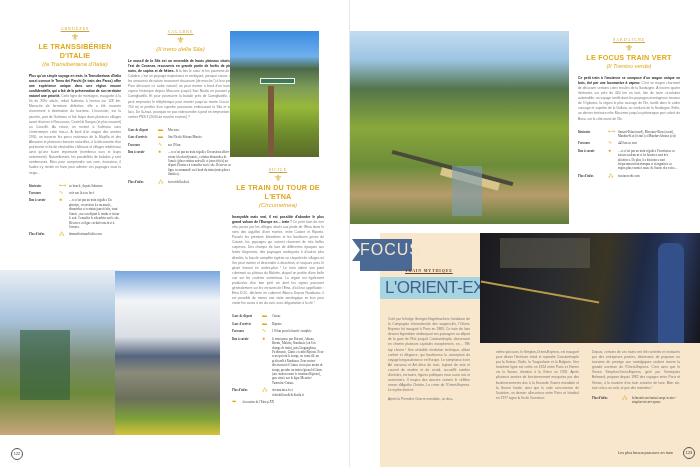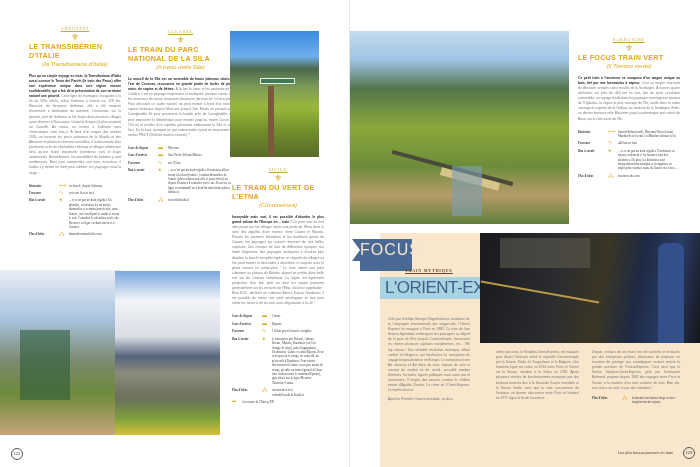--- a/index.html
+++ b/index.html
@@ -4,21 +4,21 @@
 <style>
 *{box-sizing:border-box;margin:0;padding:0}
 body{width:700px;height:467px;overflow:hidden;background:#fff;font-family:"Liberation Sans",sans-serif;color:#333;position:relative}
 .page{position:absolute;top:0;height:467px;background:#fff}
 .left{left:0;width:350px}
 .right{left:350px;width:350px}
 .gutter{position:absolute;left:349px;top:0;width:2px;height:467px;background:linear-gradient(90deg,#ddd,#fff)}
 .col{position:absolute;font-size:3.2px;line-height:4.8px;color:#666}
 .region{text-align:center;color:#c9a23a;font-family:"Liberation Serif",serif;font-size:4px;letter-spacing:1px;text-decoration:underline}
 .fleur{text-align:center;color:#d4a92a;font-size:9px;line-height:10px}
-.title{color:#e0a81a;font-weight:bold;font-size:7.2px;line-height:9px;letter-spacing:.2px}
+.title{text-align:center;color:#e0a81a;font-weight:bold;font-size:7.2px;line-height:9px;letter-spacing:.2px}
 .subtitle{text-align:center;color:#e0a81a;font-style:italic;font-size:6px;line-height:8px;margin-bottom:6px}
 .body{text-align:justify;font-size:3.3px;line-height:5.1px;color:#777}
 .body b{color:#222}
 .info{margin-top:8px;font-family:"Liberation Serif",serif;font-size:3.1px;line-height:4.4px;color:#444}
 .info .row{display:flex;margin-bottom:3px}
 .info .k{width:30px;flex-shrink:0;font-weight:bold}
 .info .ic{width:10px;color:#e0a81a;font-size:5px;line-height:4px;flex-shrink:0}
 .info .v{flex:1}
 .photo{position:absolute;overflow:hidden}
 .pn{position:absolute;width:12px;height:12px;border:1px solid #555;border-radius:50%;font-size:3.8px;text-align:center;line-height:10px;color:#333}
@@ -60,21 +60,20 @@
           <span class="k">Plus d'infos</span>
           <span class="ic">⁂</span>
           <span class="v">latransiberianadi talia.com</span>
         </div>
     </div>
   </div>
 
   <div class="col" style="left:128px;top:30px;width:105px">
     <div class="region">CALABRE</div>
     <div class="fleur">⚜</div>
-    <div class="title">LE TRAIN DU PARC NATIONAL DE LA SILA</div>
     <div class="subtitle">(Il treno della Sila)</div>
     <div class="body"><b>Le massif de la Sila est un ensemble de hauts plateaux situés à l'est de Cosenza, recouverts en grande partie de forêts de pins noirs, de sapins et de hêtres.</b> <span>À la fois le cœur et les poumons de la Calabre, c'est un paysage majestueux et verdoyant, presque suisse, où les amoureux de nature trouveront chaussure (de marche !) à leur pied. Pour découvrir ce cadre naturel, on peut monter à bord d'un train à vapeur historique depuis Moccone jusqu'à San Nicola en passant par Camigliatello. Et pour poursuivre la balade près de Camigliatello, on peut emprunter le téléphérique pour monter jusqu'au monte Curcio (1 700 m) et profiter d'un superbe panorama embrassant la Sila et ses lacs. De là-haut, pourquoi ne pas redescendre à pied en empruntant le sentier PNS 3 (2h30 de marche environ) ?</span></div>
     <div class="info">
       <div class="row">
           <span class="k">Gare de départ</span>
           <span class="ic">▬</span>
           <span class="v">Moccone</span>
         </div>
       <div class="row">
           <span class="k">Gare d'arrivée</span>
@@ -100,21 +99,21 @@
   </div>
 
   <div class="photo" style="left:230px;top:31px;width:89px;height:126px;background:linear-gradient(180deg,#3a8be0 0%,#6fb0ee 20%,#4c6a4a 30%,#7e9b58 45%,#98b83a 60%,#6f8e2c 80%,#5a6a2a 100%)">
     <div style="position:absolute;left:30px;top:47px;width:35px;height:6px;background:#3d7a55;border:1px solid #eee"></div>
     <div style="position:absolute;left:38px;top:55px;width:6px;height:72px;background:#7a5a3a"></div>
   </div>
 
   <div class="col" style="left:232px;top:168px;width:92px">
     <div class="region">SICILE</div>
     <div class="fleur">⚜</div>
-    <div class="title">LE TRAIN DU VERT DE L'ETNA</div>
+    <div class="title">LE TRAIN DU TOUR DE L'ETNA</div>
     <div class="subtitle">(Circumetnea)</div>
     <div class="body"><b>Incroyable mais vrai, il est possible d'aborder le plus grand volcan de l'Europe en… train !</b> <span>Ce petit train de rien vétu passe par les villages situés aux pieds de l'Etna dans le sens des aiguilles d'une montre, entre Catane et Riposto. Passés les premiers kilomètres et les banlieues grises de Catane, les paysages qui suivent réservent de très belles surprises. Des champs de lave de différentes époques aux fonds d'agrumes, des paysages verdoyants à d'autres plus désolés, la boucle complète égrène un chapelet de villages où l'on peut monter et descendre à discrétion, et toujours avec le géant fumant en arrière-plan ! Le train atteint son point culminant au plateau du Maletto, duquel on profite d'une belle vue sur les cratères sommitaux. La région est également productive d'un bon petit vin dont les vignes poussent généralement sur les versants de l'Etna, d'où leur appellation : Etna DOC, déclinée en cabernet Blanco Depuis Randazzo, il est possible de mener une visite œnologique en bus pour visiter les caves à vin du coin, avec dégustation à la clé !</span></div>
     <div class="info">
       <div class="row">
           <span class="k">Gare de départ</span>
           <span class="ic">▬</span>
           <span class="v">Catane</span>
         </div>
       <div class="row">
           <span class="k">Gare d'arrivée</span>

